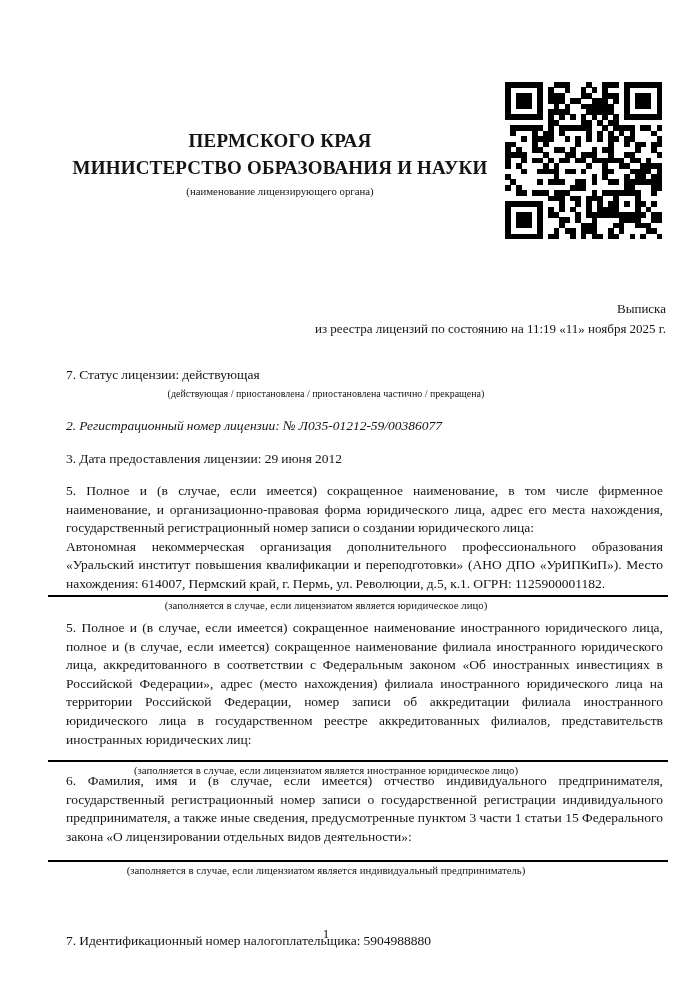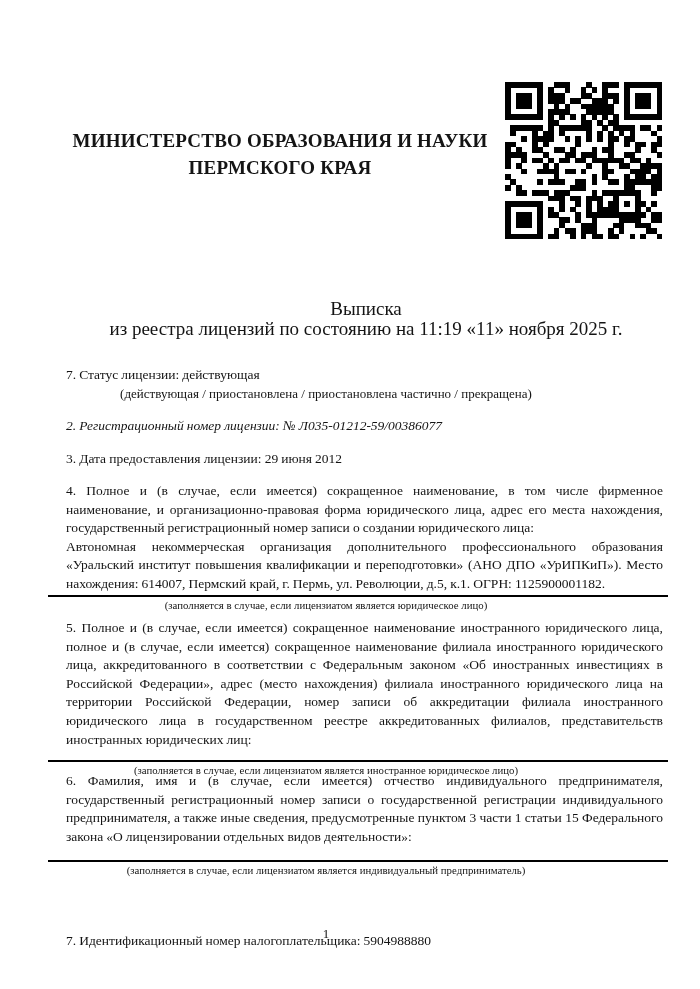--- a/index.html
+++ b/index.html
@@ -32,22 +32,22 @@
     margin-top: 4px;
   }
 
   
   .qr-box { left: 505px; top: 82px; width: 157px; height: 157px; }
   .qr-box svg { display: block; }
 
   
   .title-block {
     left: 66px; top: 299px; width: 600px;
-    text-align: center;
-    font-size: 19px;
+    text-align: right;
+    font-size: 13px;
     line-height: 19.5px;
   }
 
   
   .item {
     left: 66px; width: 597px;
     font-size: 13.5px;
     line-height: 18.6px;
     word-spacing: -0.3px;
   }
@@ -55,21 +55,21 @@
   .para { text-align: justify; }
   .small-note {
     font-size: 10.8px;
     line-height: 13.5px;
     text-align: center;
     width: 652px;
     margin-left: -66px;
     word-spacing: 0;
   }
   .item1-note {
-    font-size: 13px;
+    font-size: 10px;
     line-height: 13.5px;
     text-align: center;
     width: 520px;
     margin-top: 2px;
     word-spacing: 0;
   }
   .fill-rule {
     width: 620px;
     margin-left: -18px;
     border-top: 2px solid #000000;
@@ -94,22 +94,23 @@
     text-align: center;
     font-size: 13px;
   }
 </style>
 </head>
 <body>
 
 <div class="page">
 
   <div class="abs header-block">
+    <div class="header-line">ПЕРМСКОГО КРАЯ</div>
     <div class="header-line">МИНИСТЕРСТВО ОБРАЗОВАНИЯ И НАУКИ</div>
-    <div class="header-line">ПЕРМСКОГО КРАЯ</div>
+    <div class="header-note">(наименование лицензирующего органа)</div>
   </div>
 
   <div class="abs qr-box">
     <svg id="qr-svg" viewBox="0 0 29 29" width="157" height="157" fill="#000000" shape-rendering="crispEdges">
         <rect x="0" y="0" width="1.05" height="1.05"></rect>
         <rect x="1" y="0" width="1.05" height="1.05"></rect>
         <rect x="2" y="0" width="1.05" height="1.05"></rect>
         <rect x="3" y="0" width="1.05" height="1.05"></rect>
         <rect x="4" y="0" width="1.05" height="1.05"></rect>
         <rect x="5" y="0" width="1.05" height="1.05"></rect>
@@ -547,21 +548,21 @@
 
   <div class="abs item item2-block">
     <div class="item-text-line">2. Регистрационный номер лицензии: № Л035-01212-59/00386077</div>
   </div>
 
   <div class="abs item item3-block">
     <div class="item-text-line">3. Дата предоставления лицензии: 29 июня 2012</div>
   </div>
 
   <div class="abs item item4-block">
-    <div class="para">4. Полное и (в случае, если имеется) сокращенное наименование, в том числе фирменное наименование, и организационно-правовая форма юридического лица, адрес его места нахождения, государственный регистрационный номер записи о создании юридического лица:</div>
+    <div class="para">5. Полное и (в случае, если имеется) сокращенное наименование, в том числе фирменное наименование, и организационно-правовая форма юридического лица, адрес его места нахождения, государственный регистрационный номер записи о создании юридического лица:</div>
     <div class="para">Автономная некоммерческая организация дополнительного профессионального образования «Уральский институт повышения квалификации и переподготовки» (АНО ДПО «УрИПКиП»). Место нахождения: 614007, Пермский край, г. Пермь, ул. Революции, д.5, к.1. ОГРН: 1125900001182.</div>
     <div class="fill-rule rule-item4"></div>
     <div class="small-note note-after-rule">(заполняется в случае, если лицензиатом является юридическое лицо)</div>
   </div>
 
   <div class="abs item item5-block">
     <div class="para">5. Полное и (в случае, если имеется) сокращенное наименование иностранного юридического лица, полное и (в случае, если имеется) сокращенное наименование филиала иностранного юридического лица, аккредитованного в соответствии с Федеральным законом «Об иностранных инвестициях в Российской Федерации», адрес (место нахождения) филиала иностранного юридического лица на территории Российской Федерации, номер записи об аккредитации филиала иностранного юридического лица в государственном реестре аккредитованных филиалов, представительств иностранных юридических лиц:</div>
     <div class="para"></div>
     <div class="fill-rule rule-item5"></div>
     <div class="small-note note-after-rule">(заполняется в случае, если лицензиатом является иностранное юридическое лицо)</div>

